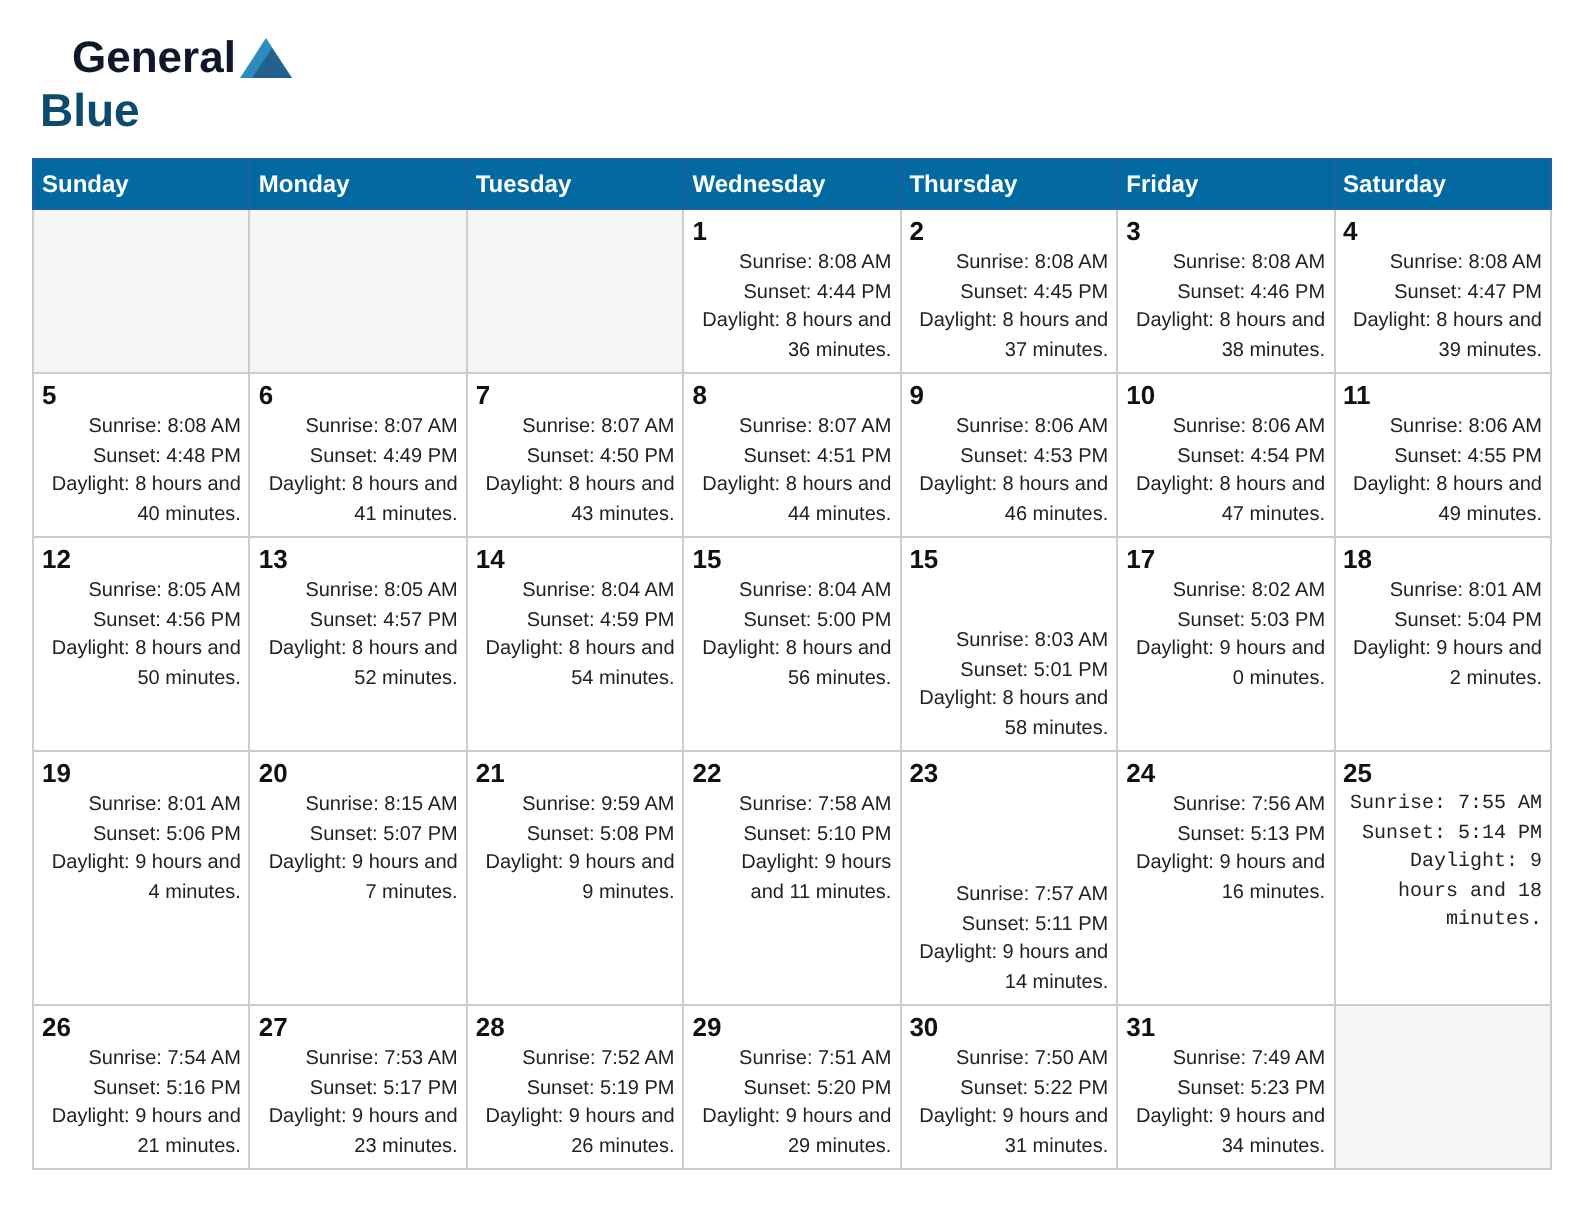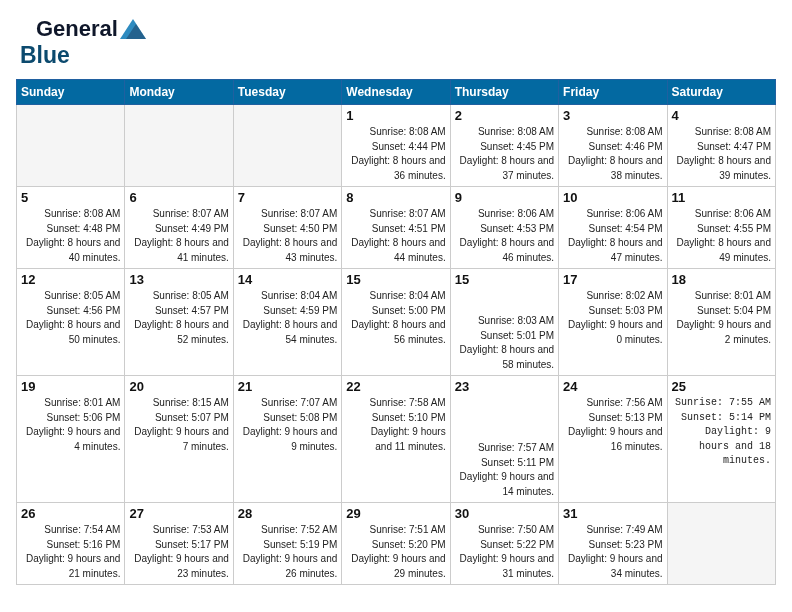--- a/index.html
+++ b/index.html
@@ -235,21 +235,21 @@
 Daylight: 9 hours and 4 minutes.</div>
         </td>
         <td>
           <div class="day-number">20</div>
           <div class="day-info" style="white-space: pre-line;">Sunrise: 8:15 AM
 Sunset: 5:07 PM
 Daylight: 9 hours and 7 minutes.</div>
         </td>
         <td>
           <div class="day-number">21</div>
-          <div class="day-info" style="white-space: pre-line;">Sunrise: 7:07 AM
+          <div class="day-info" style="white-space: pre-line;">Sunrise: 9:59 AM
 Sunset: 5:08 PM
 Daylight: 9 hours and 9 minutes.</div>
         </td>
         <td>
           <div class="day-number">22</div>
           <div class="day-info" style="white-space: pre-line; margin-left: 20px;">Sunrise: 7:58 AM
 Sunset: 5:10 PM
 Daylight: 9 hours and 11 minutes.</div>
         </td>
         <td>

